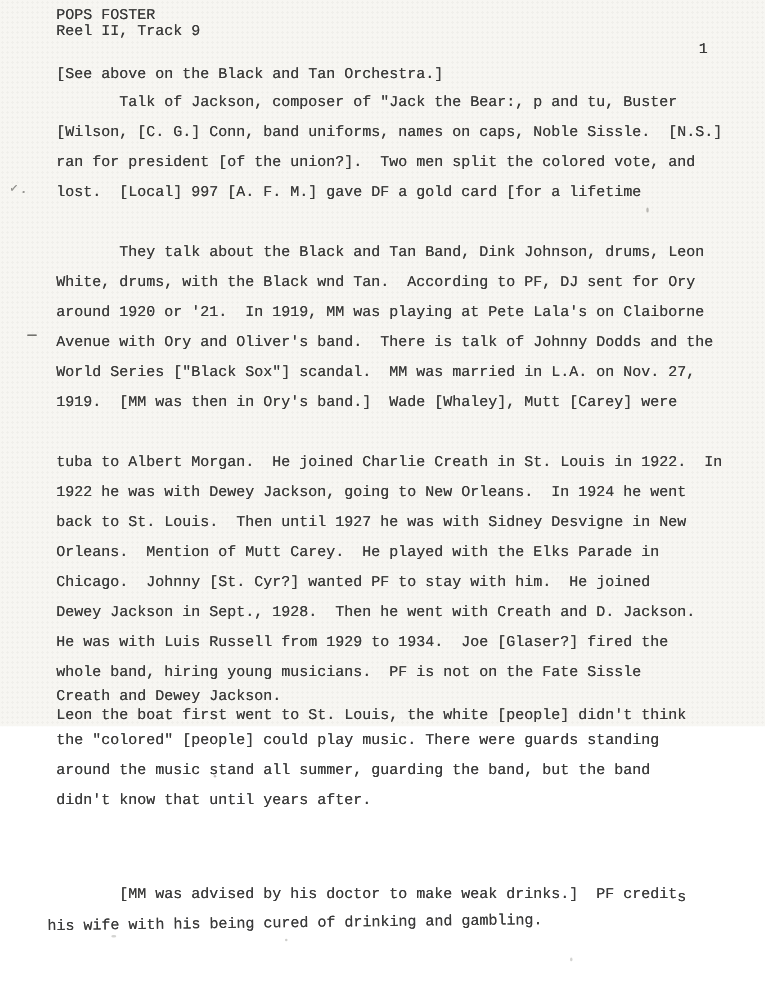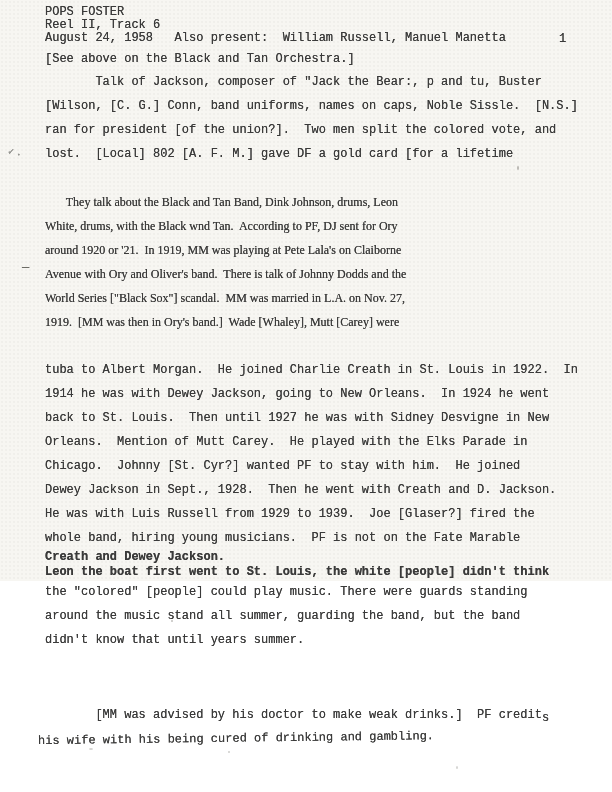--- a/index.html
+++ b/index.html
@@ -15,81 +15,80 @@
     color:#3a3a3a;
     text-shadow:0 0 0.5px rgba(50,50,48,0.85);
   }
   .ln{white-space:pre;}
   .header{position:absolute;left:45px;top:6px;}
   .hln{line-height:13px;}
   .pagenum{position:absolute;left:559px;top:32px;}
   .note{position:absolute;left:45px;top:52px;}
   .para{position:absolute;left:45px;width:560px;line-height:24px;}
   .p1{top:70px;}
-  .p2{top:190px;font-family:Liberation Serif, serif;}
+  .p2{top:190px;}
   .p3{top:358px;}
   .closing{top:702px;line-height:26px;}
-  .sng{line-height:15px;font-weight:bold;}
+  .sng{line-height:15px;}
   .drop{position:relative;top:3px;}
   .tilt{transform:rotate(-0.7deg) translateX(-7px);transform-origin:0 50%;}
   .margin-mark{position:absolute;color:#9c9c98;}
   .check{left:8px;top:146px;font-size:10px;transform:rotate(6deg);letter-spacing:2px;}
   .dash{left:22px;top:261px;color:#6d6d68;}
   .speck{position:absolute;background:#85847e;border-radius:50%;}
   .sp1{left:517px;top:166px;width:2px;height:4px;opacity:.55;}
   .sp2{left:171px;top:620px;width:2px;height:2px;opacity:.5;}
   .sp3{left:89px;top:748px;width:4px;height:2px;opacity:.35;}
   .sp4{left:228px;top:751px;width:2px;height:2px;opacity:.4;}
   .sp5{left:456px;top:766px;width:2px;height:3px;opacity:.35;}
 </style>
 </head>
 <body>
 
 <div class="page">
 
   <div class="header">
     <div class="ln hln">POPS FOSTER</div>
-    <div class="ln hln">Reel II, Track 6</div>
-    <div class="ln hln">August 24, 1958   Also present:  William Russell, Manuel Manetta</div>
+    <div class="ln hln">Reel II, Track 9</div>
   </div>
 
   <div class="pagenum">1</div>
 
   <div class="note ln">[See above on the Black and Tan Orchestra.]</div>
 
   <div class="para p1">
     <div class="ln">       Talk of Jackson, composer of "Jack the Bear:, p and tu, Buster</div>
     <div class="ln">[Wilson, [C. G.] Conn, band uniforms, names on caps, Noble Sissle.  [N.S.]</div>
     <div class="ln">ran for president [of the union?].  Two men split the colored vote, and</div>
-    <div class="ln">lost.  [Local] 802 [A. F. M.] gave DF a gold card [for a lifetime</div>
+    <div class="ln">lost.  [Local] 997 [A. F. M.] gave DF a gold card [for a lifetime</div>
   </div>
 
   <div class="para p2">
     <div class="ln">       They talk about the Black and Tan Band, Dink Johnson, drums, Leon</div>
     <div class="ln">White, drums, with the Black wnd Tan.  According to PF, DJ sent for Ory</div>
     <div class="ln">around 1920 or '21.  In 1919, MM was playing at Pete Lala's on Claiborne</div>
     <div class="ln">Avenue with Ory and Oliver's band.  There is talk of Johnny Dodds and the</div>
     <div class="ln">World Series ["Black Sox"] scandal.  MM was married in L.A. on Nov. 27,</div>
     <div class="ln">1919.  [MM was then in Ory's band.]  Wade [Whaley], Mutt [Carey] were</div>
   </div>
 
   <div class="para p3">
     <div class="ln">tuba to Albert Morgan.  He joined Charlie Creath in St. Louis in 1922.  In</div>
-    <div class="ln">1914 he was with Dewey Jackson, going to New Orleans.  In 1924 he went</div>
+    <div class="ln">1922 he was with Dewey Jackson, going to New Orleans.  In 1924 he went</div>
     <div class="ln">back to St. Louis.  Then until 1927 he was with Sidney Desvigne in New</div>
     <div class="ln">Orleans.  Mention of Mutt Carey.  He played with the Elks Parade in</div>
     <div class="ln">Chicago.  Johnny [St. Cyr?] wanted PF to stay with him.  He joined</div>
     <div class="ln">Dewey Jackson in Sept., 1928.  Then he went with Creath and D. Jackson.</div>
-    <div class="ln">He was with Luis Russell from 1929 to 1939.  Joe [Glaser?] fired the</div>
-    <div class="ln">whole band, hiring young musicians.  PF is not on the Fate Marable</div>
+    <div class="ln">He was with Luis Russell from 1929 to 1934.  Joe [Glaser?] fired the</div>
+    <div class="ln">whole band, hiring young musicians.  PF is not on the Fate Sissle</div>
     <div class="ln sng">Creath and Dewey Jackson.</div>
     <div class="ln sng">Leon the boat first went to St. Louis, the white [people] didn't think</div>
     <div class="ln">the "colored" [people] could play music. There were guards standing</div>
     <div class="ln">around the music stand all summer, guarding the band, but the band</div>
-    <div class="ln">didn't know that until years summer.</div>
+    <div class="ln">didn't know that until years after.</div>
   </div>
 
   <div class="para closing">
     <div class="ln"><span>       [MM was advised by his doctor to make weak drinks.]  PF credit</span><span class="drop">s</span></div>
     <div class="ln tilt">his wife with his being cured of drinking and gambling.</div>
   </div>
 
   <div class="margin-mark check">✓.</div>
   <div class="margin-mark dash">—</div>
 

